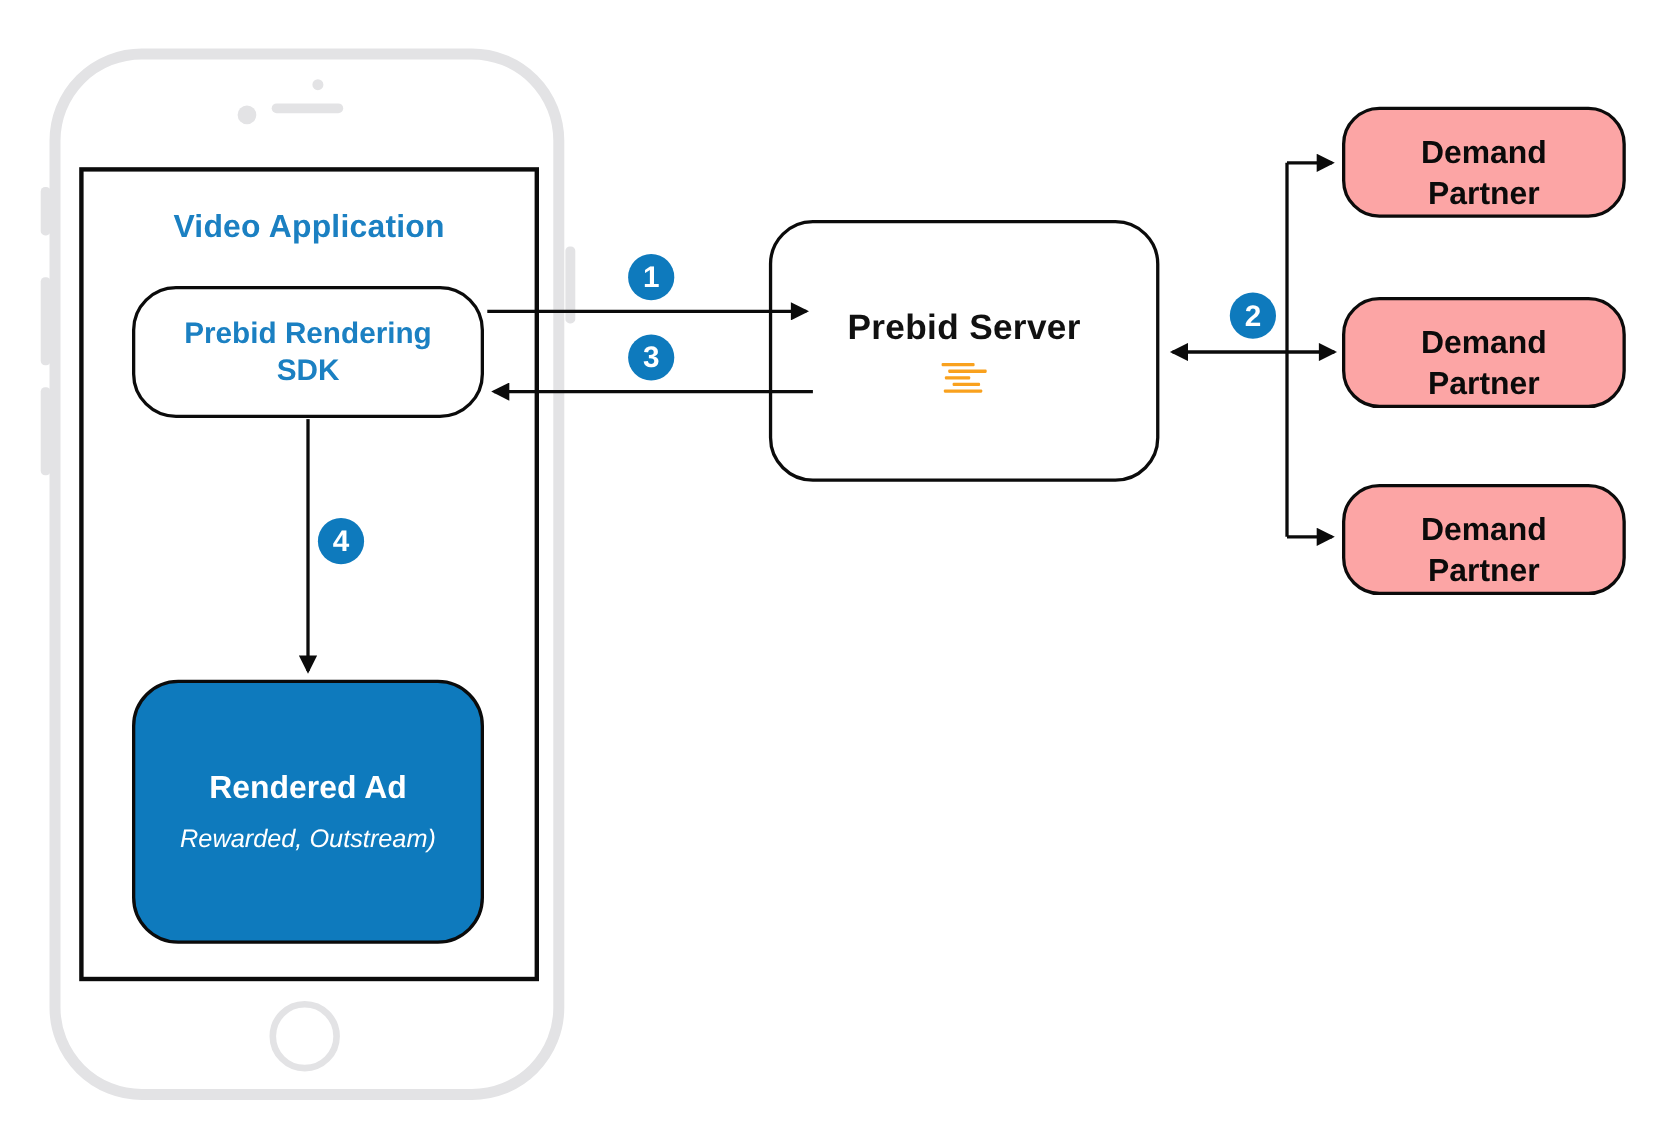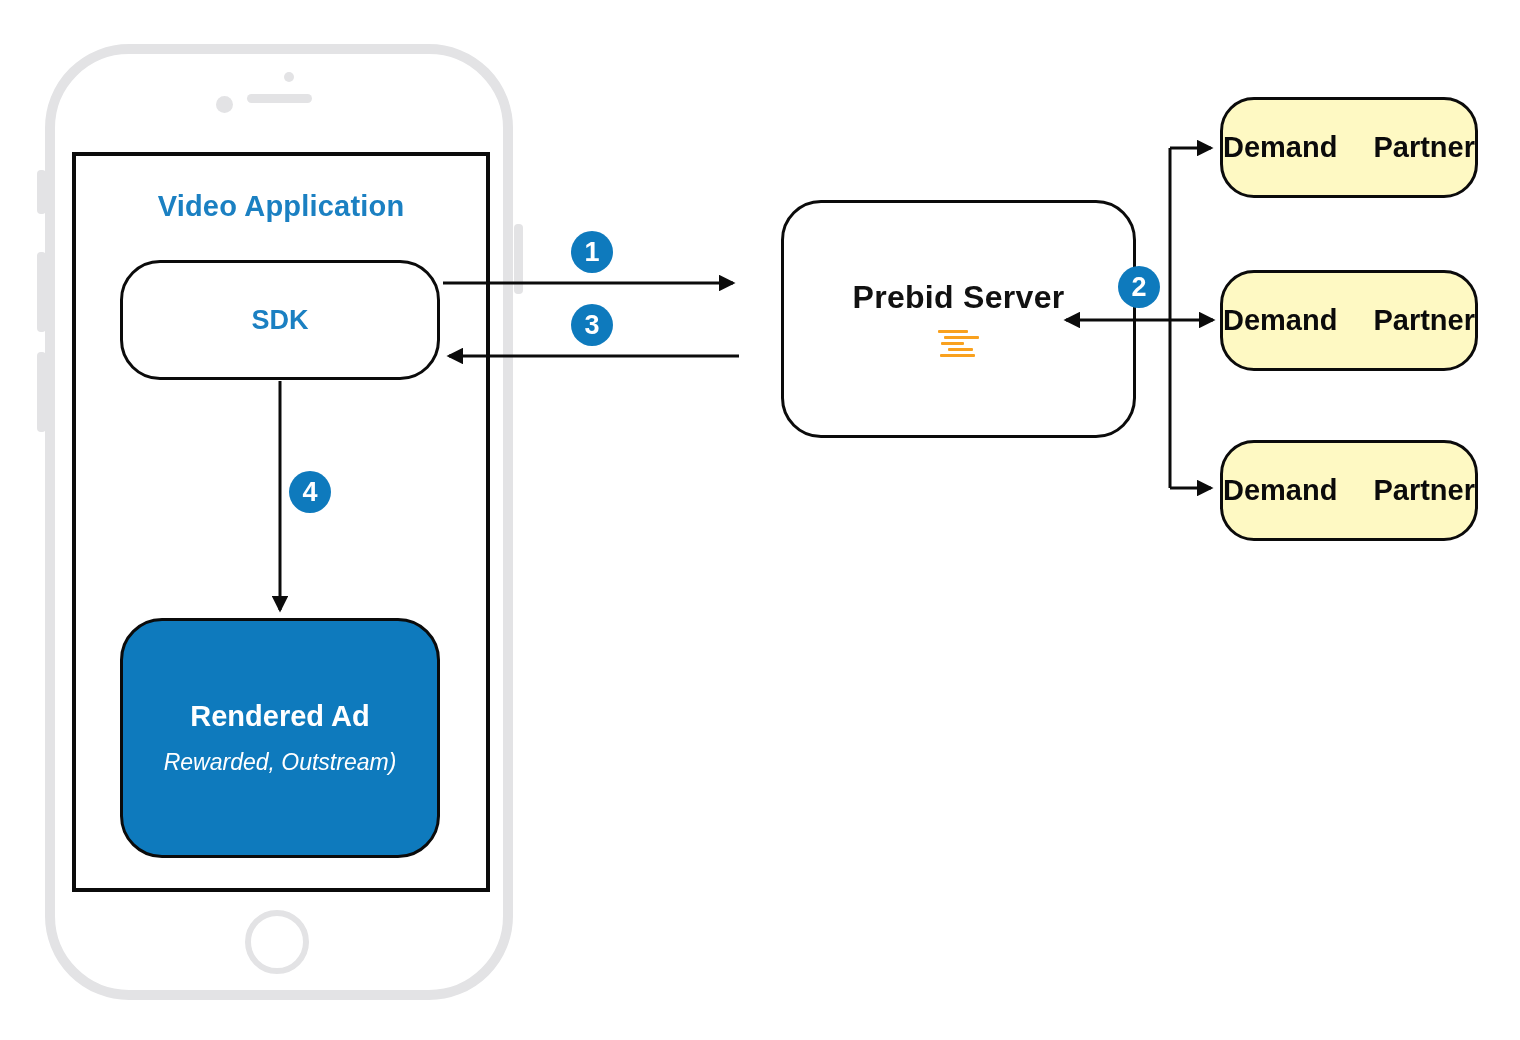--- a/index.html
+++ b/index.html
@@ -42,37 +42,37 @@
   .sdk-box .line{font-size:27px;font-weight:bold;color:var(--text-blue);line-height:33px;text-align:center;}
   .ad-box{
     position:absolute;left:120px;top:618px;width:320px;height:240px;
     border:3px solid var(--line-black);border-radius:42px;background:var(--accent-blue);
     display:flex;flex-direction:column;align-items:center;justify-content:center;color:#ffffff;
   }
   .ad-title{font-size:29px;font-weight:bold;margin-bottom:16px;}
   .ad-sub{font-size:23px;font-style:italic;line-height:27px;text-align:center;}
 
   .server-box{
-    position:absolute;left:781px;top:200px;width:355px;height:238px;
+    position:absolute;left:699px;top:200px;width:355px;height:238px;
     border:3px solid var(--line-black);border-radius:40px;background:#ffffff;
     display:flex;flex-direction:column;align-items:center;justify-content:center;
   }
   .server-label{font-size:32px;font-weight:bold;color:#111;letter-spacing:.3px;}
   .prebid-logo{position:relative;width:46px;height:31px;margin-top:12px;}
   .prebid-logo span{position:absolute;height:3px;background:var(--logo-orange);border-radius:1px;}
   .pl1{left:2px;top:2px;width:30px;}
   .pl2{left:8px;top:8px;width:35px;}
   .pl3{left:5px;top:14px;width:23px;}
   .pl4{left:12px;top:20px;width:25px;}
   .pl5{left:4px;top:26px;width:35px;}
 
   .partner-box{
     position:absolute;left:1220px;width:258px;height:101px;
-    border:3px solid var(--line-black);border-radius:34px;background:#fef9c3;
-    display:flex;align-items:center;justify-content:space-between;
+    border:3px solid var(--line-black);border-radius:34px;background:#fca5a5;
+    display:flex;flex-direction:column;align-items:center;justify-content:flex-end;
   }
   .partner-box .line{font-size:29px;font-weight:bold;color:#0b0b0b;line-height:37px;text-align:center;}
   .p1{top:97px;} .p2{top:270px;} .p3{top:440px;}
 
   
   .step-circle{
     position:absolute;width:42px;height:42px;border-radius:50%;
     background:var(--accent-blue);color:#ffffff;font-size:27px;font-weight:bold;
     display:flex;align-items:center;justify-content:center;
   }
@@ -97,20 +97,21 @@
     <div class="phone-dot" style="left:161px;top:42px;width:17px;height:17px;"></div>
   </div>
   <div class="speaker-slot"></div>
   <div class="home-button"></div>
 
   <div class="app-box">
     <div class="app-title">Video Application</div>
   </div>
 
   <div class="sdk-box">
+    <div class="line">Prebid Rendering</div>
     <div class="line">SDK</div>
   </div>
 
   <div class="ad-box">
     <div class="ad-title">Rendered Ad</div>
     <div class="ad-sub">Rewarded, Outstream)</div>
   </div>
 
   <div class="server-box">
     <div class="server-label">Prebid Server</div>

